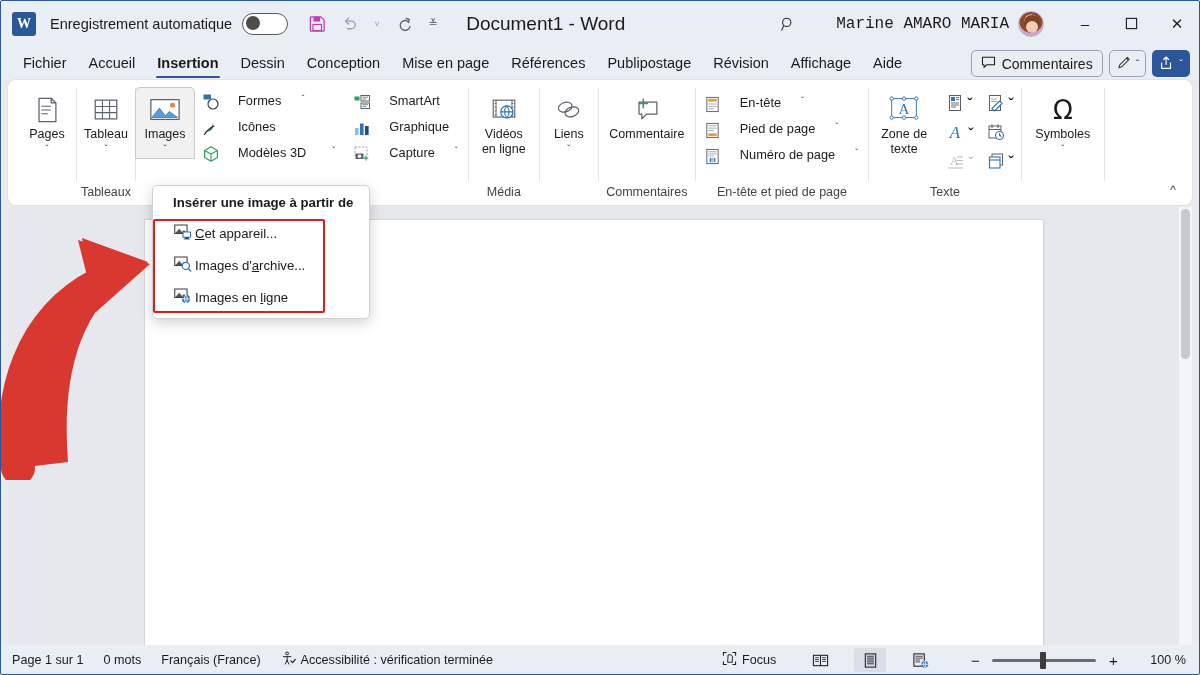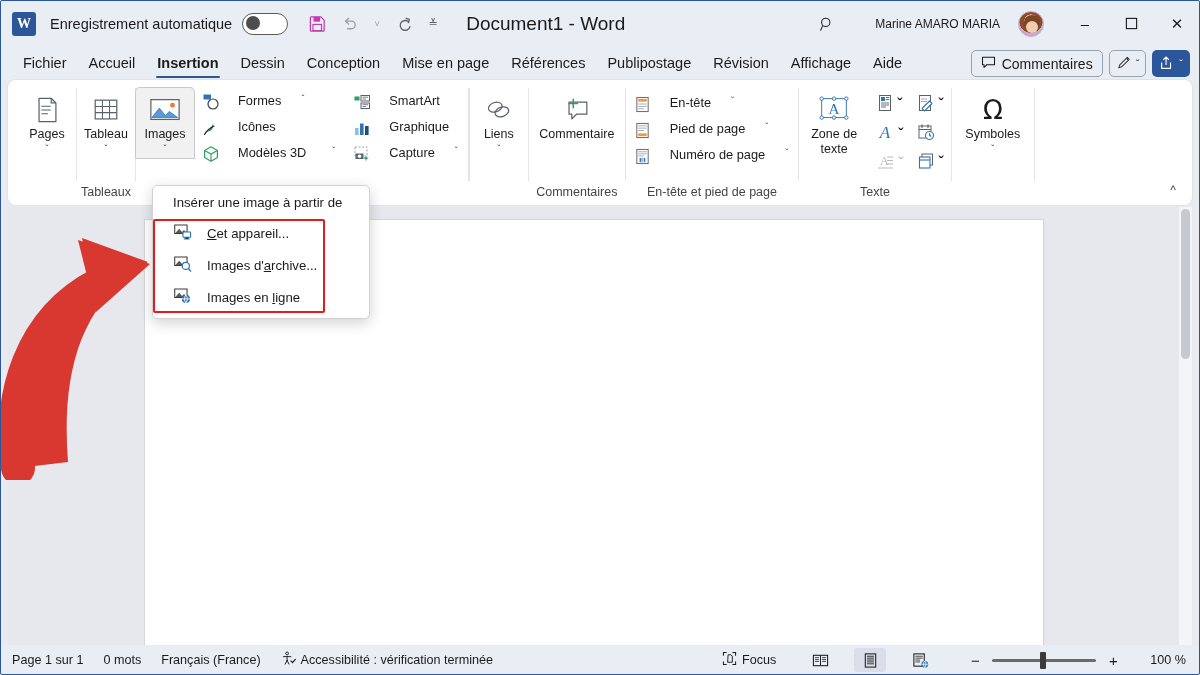--- a/index.html
+++ b/index.html
@@ -57,21 +57,21 @@
   .doc-title {
     margin-left: 22px; font-size: 19px; color: #1b1b1b; white-space: nowrap;
   }
   .title-right {
     margin-left: auto; display: flex; align-items: center; height: 100%;
   }
   .search-btn {
     width: 40px; height: 40px; display: flex; align-items: center; justify-content: center;
     cursor: pointer; border-radius: 4px; color: #2b2b2b;
   }
-  .user-name { font-size: 12px; color: #1b1b1b; margin: 0 18px 0 28px; white-space: nowrap;}
+  .user-name { font-size: 16px; color: #1b1b1b; margin: 0 9px 0 28px; white-space: nowrap; font-family: Liberation Mono, monospace;}
   .avatar {
     width: 26px; height: 26px; border-radius: 50%;
     background: radial-gradient(circle at 50% 38%, #f3d5bc 0 34%, #8d4b2a 36% 60%, #c9a8cd 62% 100%);
     border: 1.5px solid #c4aed2; position: relative; overflow: hidden;
   }
   .avatar::before{
     content:""; position:absolute; left:5px; top:3px; width:16px; height:14px;
     background:#7a4425; border-radius:50% 50% 40% 40%;
   }
   .avatar::after{
@@ -169,25 +169,25 @@
   }
 
   
   .dropdown {
     position: absolute; left: 152px; top: 185px; width: 218px; height: 134px;
     background: #fff; border: 1px solid #d2d2d2; border-radius: 5px;
     box-shadow: 0 4px 14px rgba(0,0,0,.18);
     z-index: 40;
   }
   .dropdown-header {
-    font-size: 13.2px; font-weight: normal; color: #1b1b1b;
+    font-size: 13.2px; font-weight: bold; color: #1b1b1b;
     padding: 9px 0 7px 20px;
   }
   .menu-item {
-    display: flex; align-items: center; gap: 15px;
+    display: flex; align-items: center; gap: 3px;
     height: 32px; padding-left: 20px; cursor: pointer; font-size: 13.2px; color: #1b1b1b;
   }
   .menu-item u { text-decoration: underline; }
   .redbox {
     position: absolute; left: 153px; top: 219px; width: 172px; height: 94px;
     border: 2.5px solid #e31b1b; border-radius: 2px; z-index: 45; pointer-events: none;
   }
 
   
   .canvas {
@@ -464,20 +464,38 @@
               <span>Capture</span>
               <span class="chev">ˇ</span>
             </div>
           </div>
         </div>
         <div class="group-label"></div>
       </div>
 
       <div class="group-sep"></div>
 
+      <div class="group">
+        <div class="group-body">
+          <div class="bigbtn wide">
+            <span class="ic">
+              <svg width="30" height="28" viewBox="0 0 32 28">
+                  <rect x="4.5" y="3.5" width="23" height="18" fill="#fff" stroke="#5b616b" stroke-width="1.2"></rect>
+                  <path d="M7.5 3.5v18M24.5 3.5v18" stroke="#5b616b" stroke-width="1"></path>
+                  <path d="M6 7h2M6 11h2M6 15h2M6 19h2M24 7h2M24 11h2M24 15h2M24 19h2" stroke="#5b616b" stroke-width="1"></path>
+                  <circle cx="19" cy="16" r="6.5" fill="#fff" stroke="#2e75b6" stroke-width="1.3"></circle>
+                  <path d="M12.5 16h13M19 9.5c3 4 3 9 0 13M19 9.5c-3 4-3 9 0 13" fill="none" stroke="#2e75b6" stroke-width="1.1"></path>
+                </svg>
+            </span>
+            <span class="lbl" style="white-space:pre-line;">Vidéos
+en ligne</span>
+          </div>
+        </div>
+        <div class="group-label">Média</div>
+      </div>
 
       <div class="group-sep"></div>
 
       <div class="group">
         <div class="group-body">
           <div class="bigbtn">
             <span class="ic">
               <svg width="30" height="26" viewBox="0 0 32 26">
                   <ellipse cx="12" cy="10" rx="7.5" ry="5" fill="none" stroke="#5b616b" stroke-width="1.3" transform="rotate(-18 12 10)"></ellipse>
                   <ellipse cx="19" cy="15" rx="7.5" ry="5" fill="none" stroke="#5b616b" stroke-width="1.3" transform="rotate(-18 19 15)"></ellipse>

